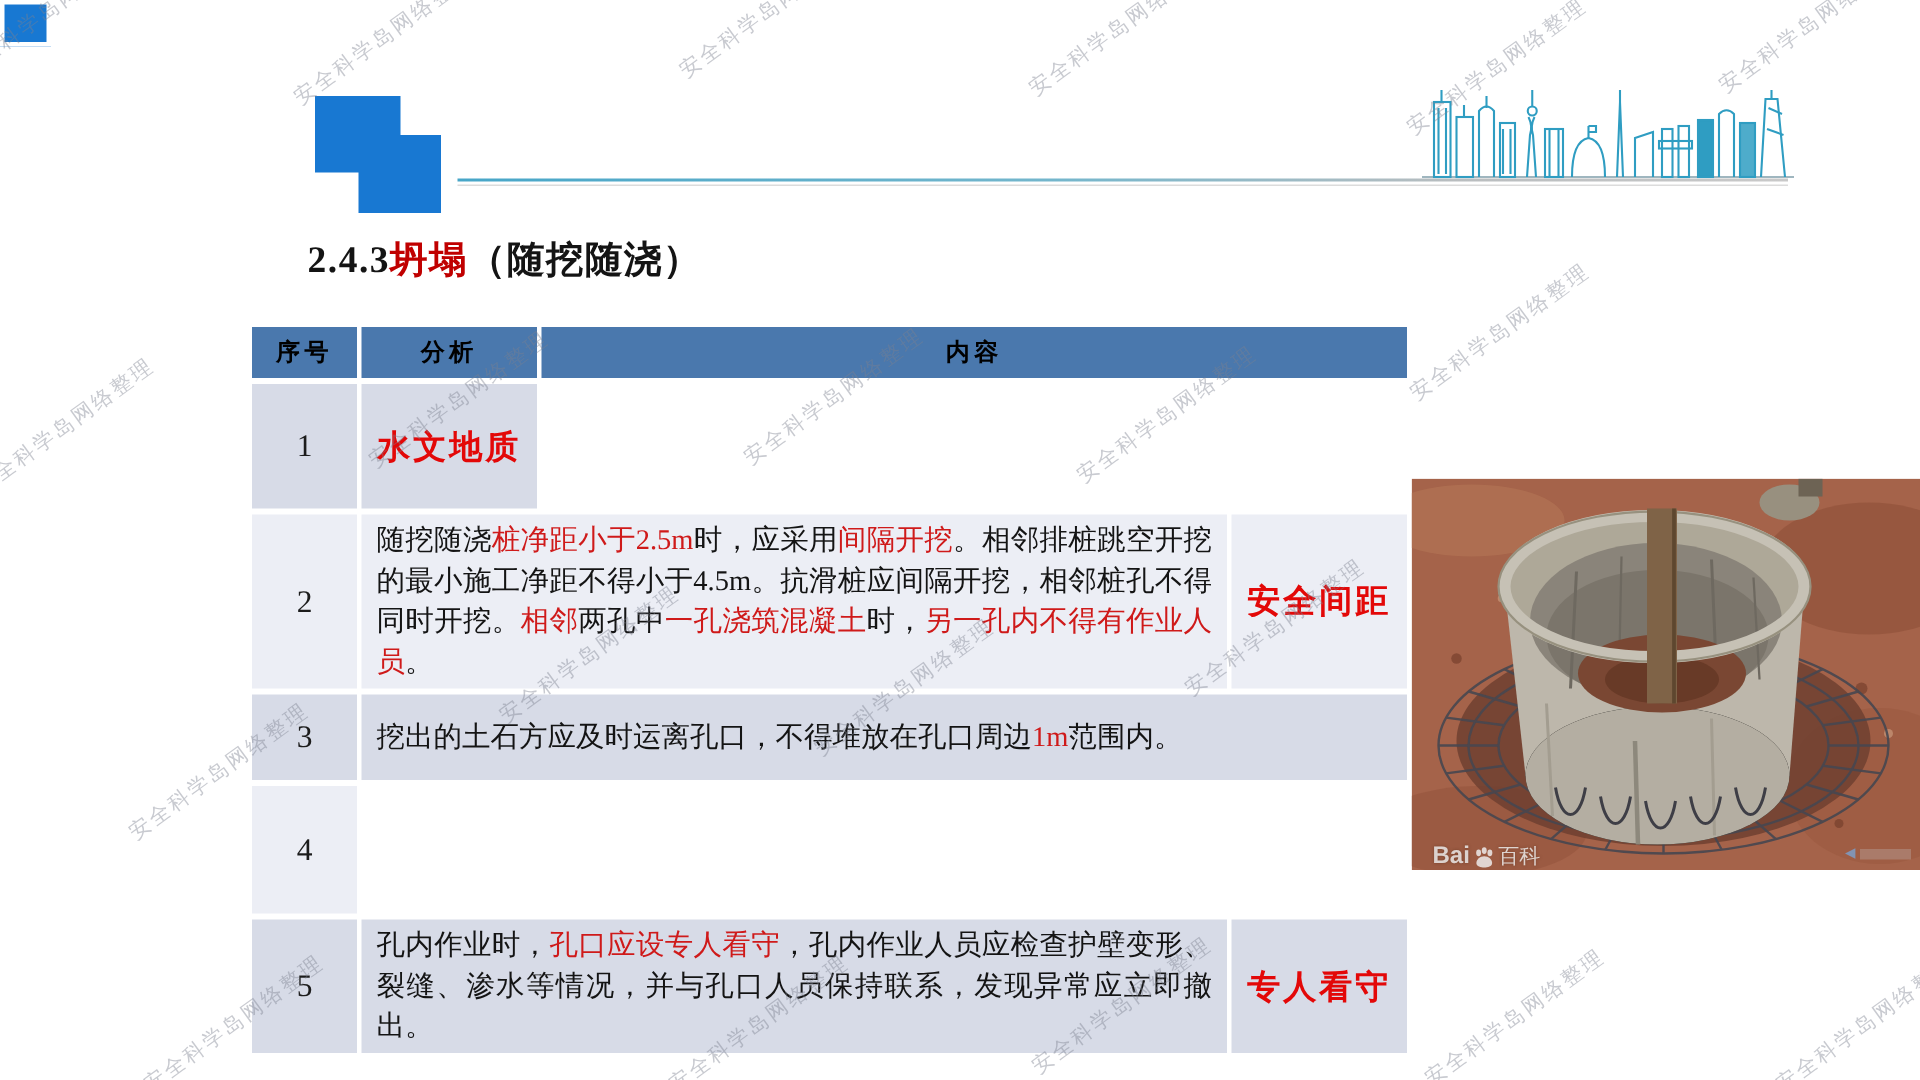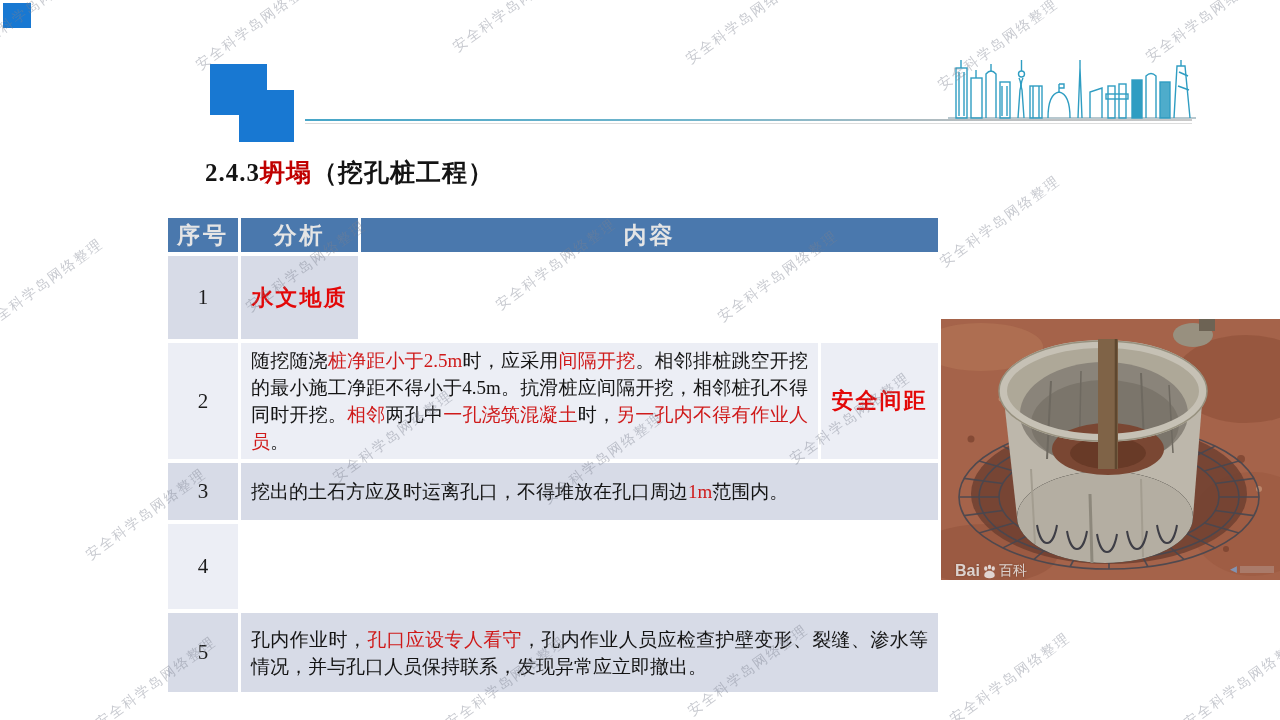--- a/index.html
+++ b/index.html
@@ -29,22 +29,22 @@
   .title-line2{position:absolute;left:305px;top:123px;width:887px;height:1px;background:#dcdcdc;}
   .skyline{position:absolute;left:948px;top:60px;width:248px;height:62px;z-index:2;}
   .subtitle{
     position:absolute;left:205px;top:156px;font-size:25px;font-weight:bold;color:#141414;letter-spacing:1px;
   }
   .subtitle .hl{color:var(--accent-red);}
   
   .ctable{position:absolute;left:168px;top:218px;width:770px;z-index:2;display:flex;flex-direction:column;row-gap:4px;}
   .thead{display:flex;column-gap:3px;height:34px;}
   .th{
-    background:var(--table-header-bg);color:#e5e5e5;display:flex;align-items:center;justify-content:center;
-    font-size:23px;font-weight:bold;letter-spacing:3px;
+    background:var(--table-header-bg);color:#000000;display:flex;align-items:center;justify-content:center;
+    font-size:16px;font-weight:bold;letter-spacing:3px;
   }
   .col-no{flex:0 0 70px;width:70px;}
   .col-content{flex:1;}
   .col-analysis{flex:0 0 117px;width:117px;}
   .trow{display:flex;column-gap:3px;}
   .trow:nth-child(odd) .td{background:var(--row-dark);}
   .trow:nth-child(even) .td{background:var(--row-light);}
   .td{display:flex;align-items:center;}
   .td.col-no{justify-content:center;font-size:21px;color:#1c1c1c;}
   .td.col-content{padding:4px 10px;}
@@ -140,21 +140,21 @@
       <path d="M198,58 V16 q5,-5 10,0 V58"></path>
       <rect x="212" y="22" width="10" height="36" fill="#2f9dc2" fill-opacity=".85"></rect>
       <path d="M226,58 L229,6 h8 L242,58"></path>
         <line x1="233" y1="0" x2="233" y2="6"></line>
         <line x1="231" y1="12" x2="240" y2="16"></line>
         <line x1="230" y1="26" x2="241" y2="30"></line>
     </g>
   </svg>
 
   <div class="subtitle">
-    <span>2.4.3</span><span class="hl">坍塌</span><span>（挖孔桩工程）</span>
+    <span>2.4.3</span><span class="hl">坍塌</span><span>（随挖随浇）</span>
   </div>
 
   <div class="ctable">
     <div class="thead">
       <div class="th col-no">序号</div>
       <div class="th col-analysis">分析</div>
       <div class="th col-content">内容</div>
     </div>
     <div style="display:flex;flex-direction:column;row-gap:4px;" id="tbody">
         <div class="trow rh1">
@@ -175,20 +175,21 @@
           </div>
         </div>
         <div class="trow rh4">
           <div class="td col-no">4</div>
         </div>
         <div class="trow rh5">
           <div class="td col-no">5</div>
           <div class="td col-content">
             <div class="ctext"><span>孔内作业时，</span><span class="red">孔口应设专人看守</span><span>，孔内作业人员应检查护壁变形、裂缝、渗水等情况，并与孔口人员保持联系，发现异常应立即撤出。</span></div>
           </div>
+          <div class="td col-analysis">专人看守</div>
         </div>
       </div>
   </div>
 
   <div class="photo">
     <svg width="339" height="261" viewBox="0 0 339 261">
       <rect width="339" height="261" fill="#a5634a"></rect>
       <ellipse cx="40" cy="28" rx="62" ry="24" fill="#b87a57" opacity=".5"></ellipse>
       <ellipse cx="305" cy="60" rx="72" ry="44" fill="#8d4e36" opacity=".55"></ellipse>
       <ellipse cx="312" cy="205" rx="62" ry="52" fill="#9a583e" opacity=".5"></ellipse>

